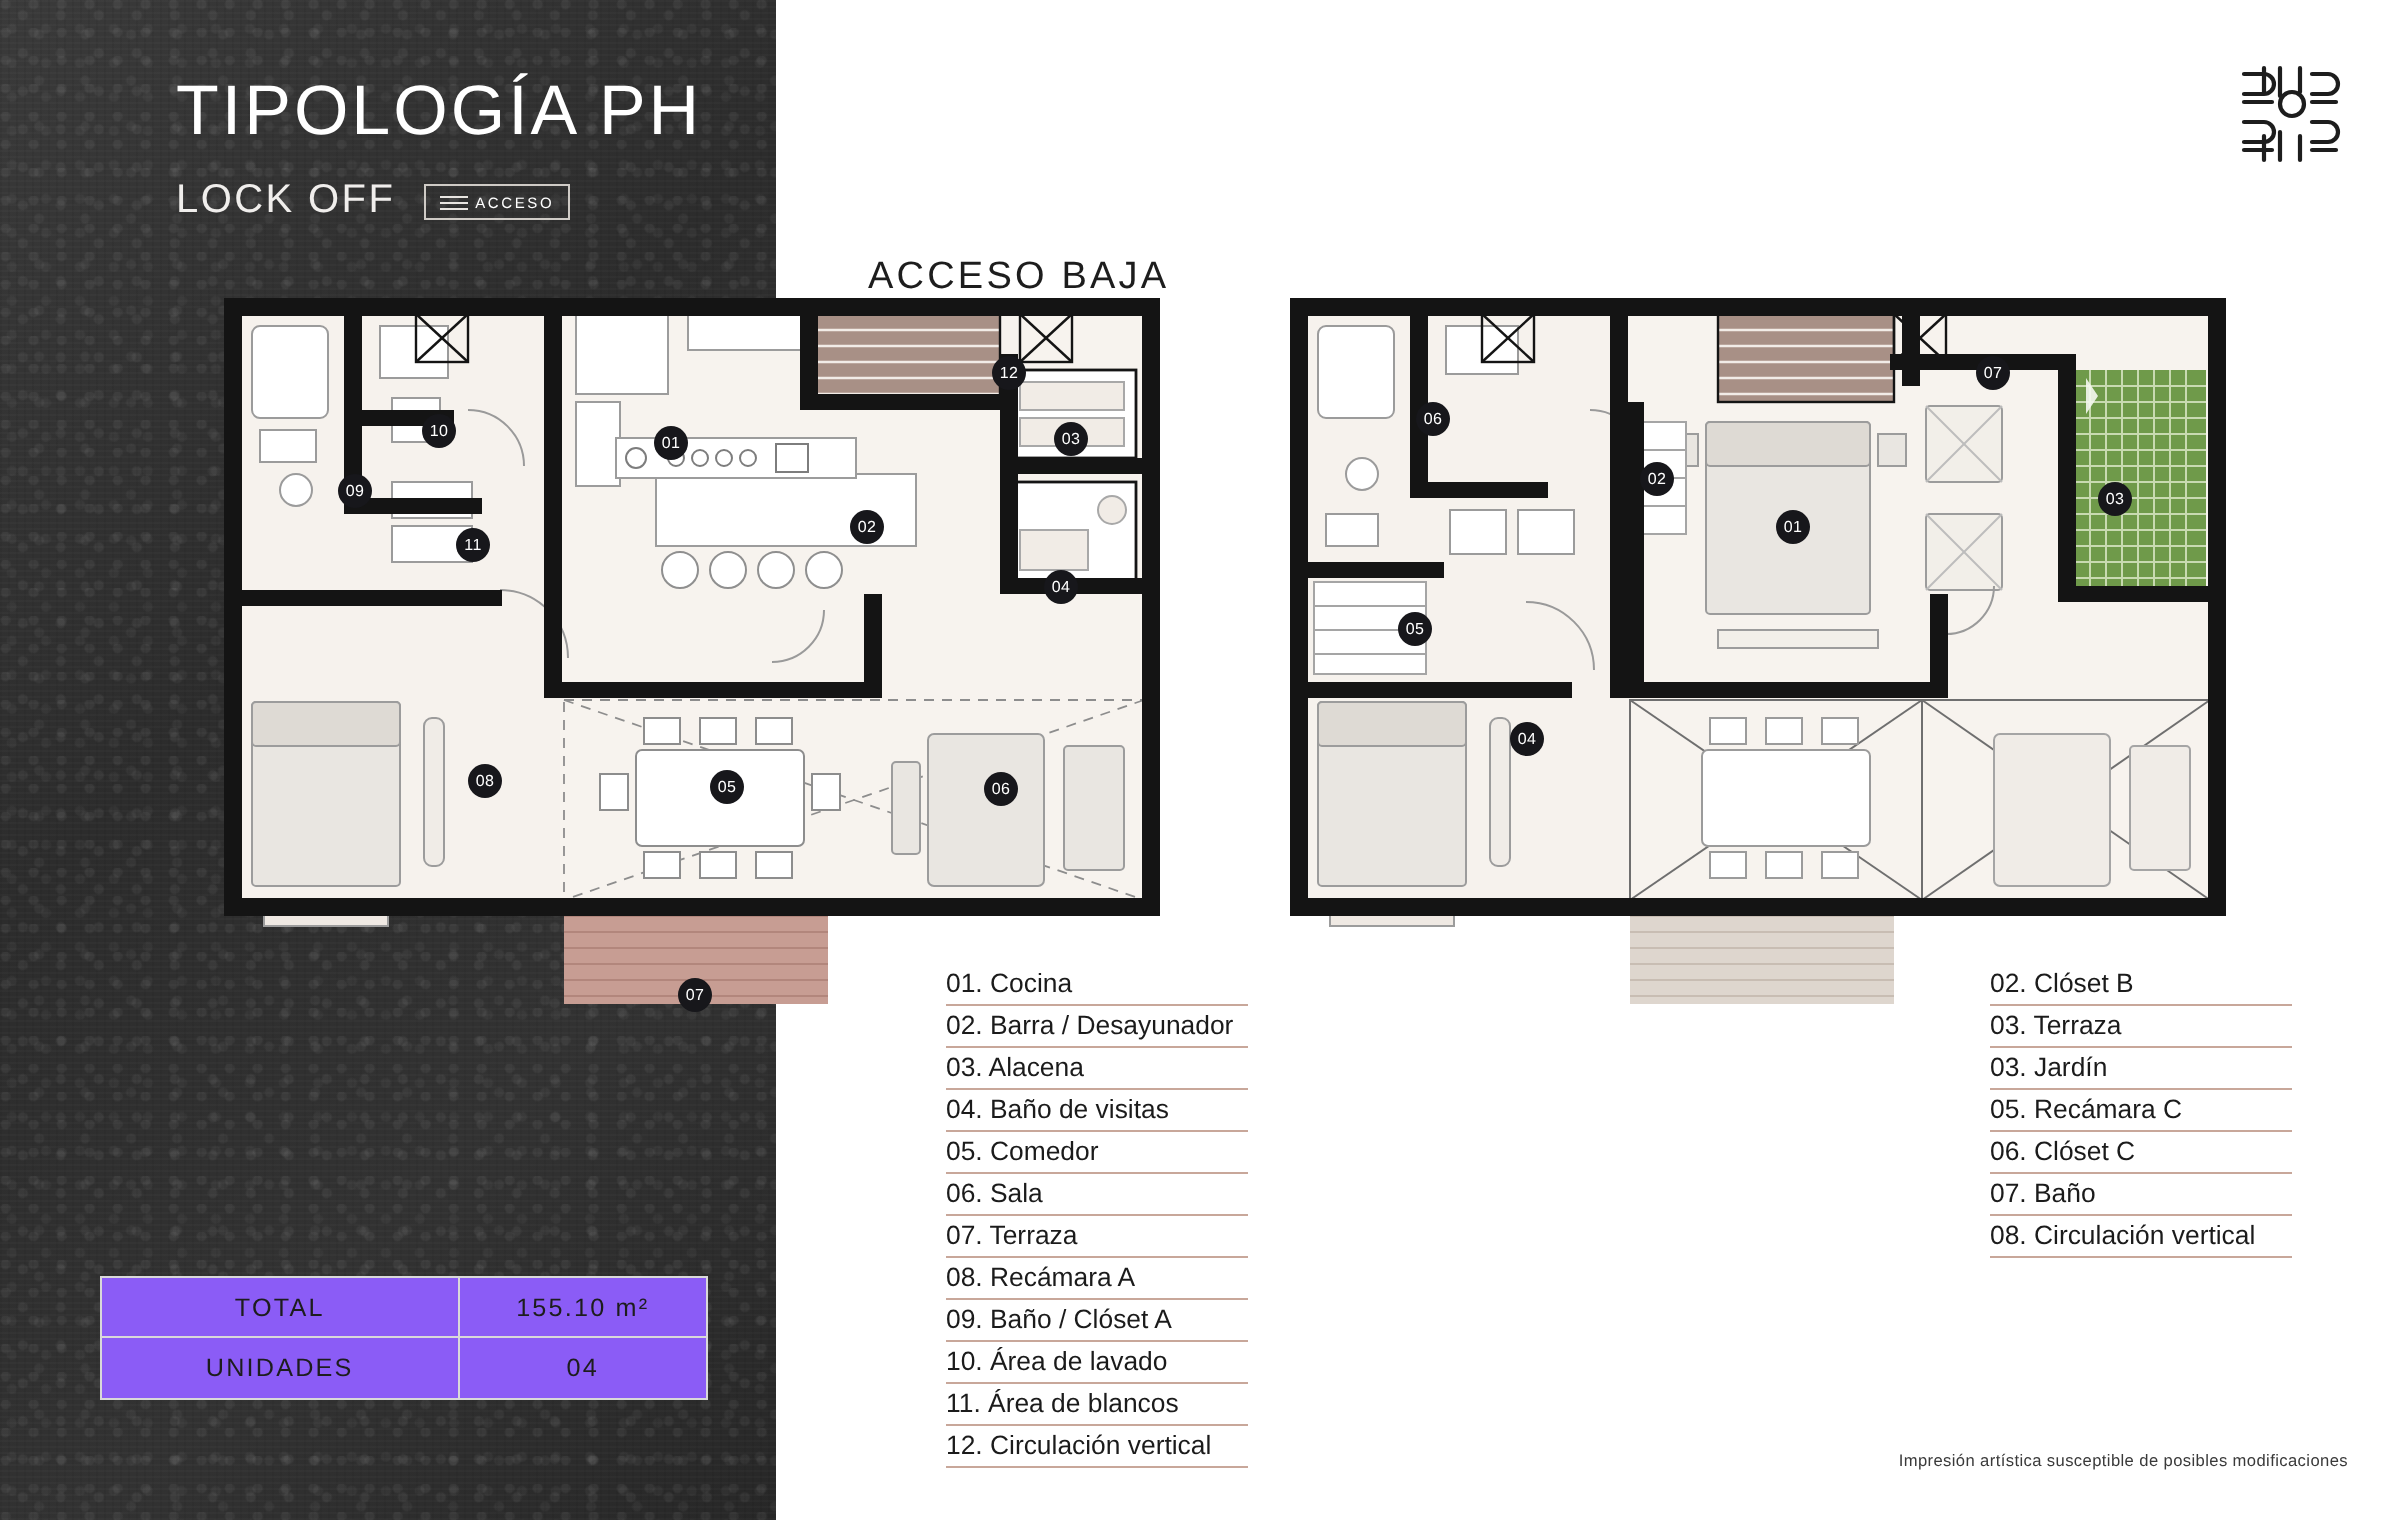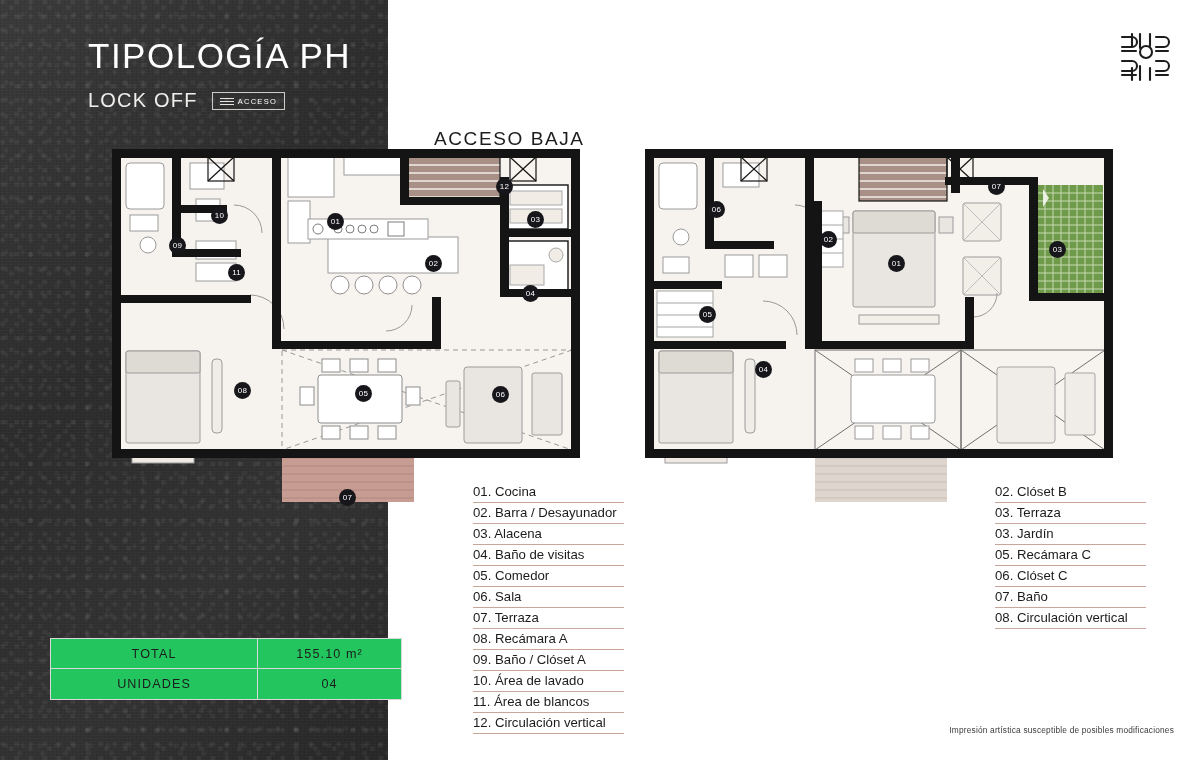--- a/index.html
+++ b/index.html
@@ -51,22 +51,22 @@
   
   .legend { position:absolute; width:196px; }
   #legend-baja { left:428px; top:482px; }
   #legend-alta { left:950px; top:482px; }
   .legend-item {
     font-size:13.2px; color:#1b1b1b; padding:2px 0 3px 0;
     border-bottom:1px solid #c8a79a; white-space:nowrap;margin-left:45px;
   }
   
   #total-table {
-    position:absolute; left:50px; top:638px; width:352px; height:62px;
-    background:#22c55e; display:grid; grid-template-columns:1.45fr 1fr; grid-template-rows:1fr 1fr;
+    position:absolute; left:50px; top:638px; width:304px; height:62px;
+    background:#8b5cf6; display:grid; grid-template-columns:1.45fr 1fr; grid-template-rows:1fr 1fr;
     border:1px solid #d9d9d9;
   }
   #total-table div {
     display:flex; align-items:center; justify-content:center;
     font-size:12.6px; letter-spacing:1.1px; color:#1d1d1d;
     border-right:1px solid #d9d9d9; border-bottom:1px solid #d9d9d9;
   }
   #total-table div:nth-child(2), #total-table div:nth-child(4) { border-right:none; }
   #total-table div:nth-child(3), #total-table div:nth-child(4) { border-bottom:none; }
   

